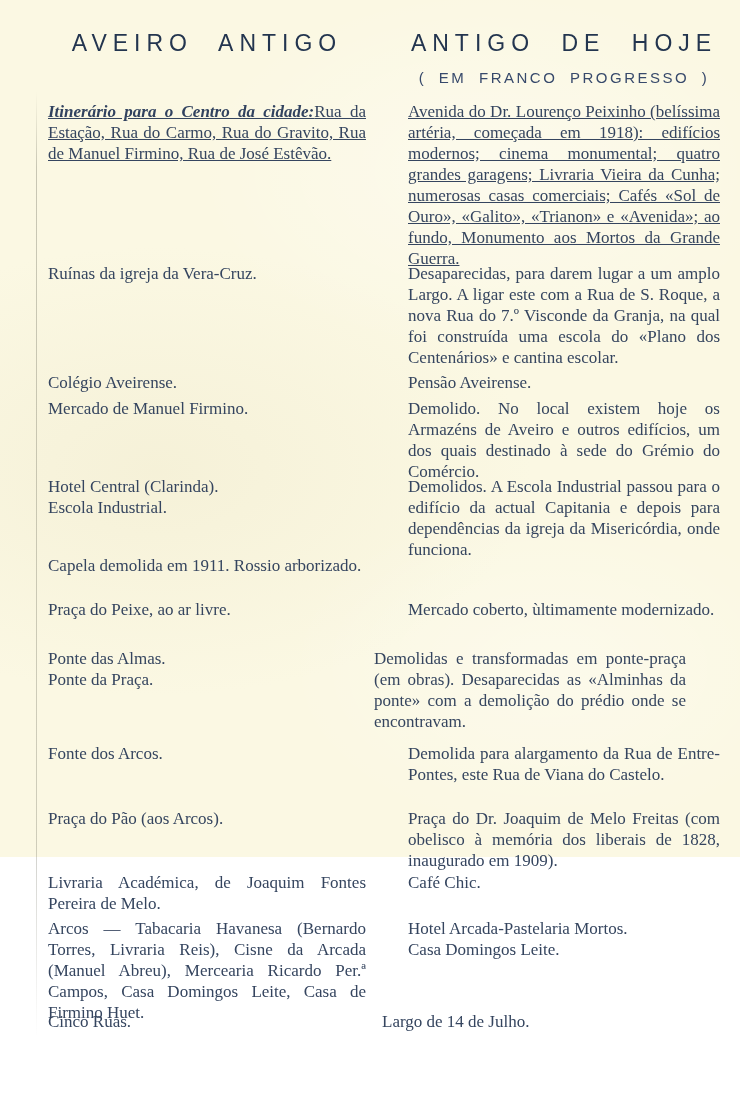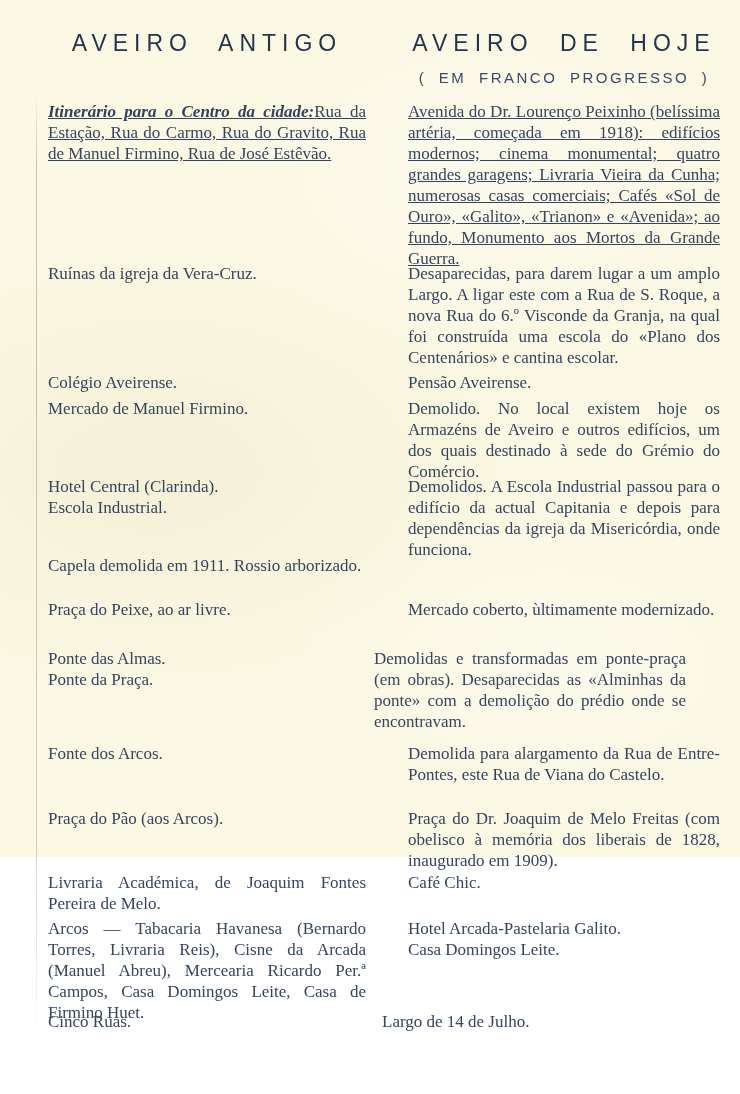--- a/index.html
+++ b/index.html
@@ -86,31 +86,31 @@
   .r12 { top: 918px; }
   .r13 { top: 1011px; gap: 16px; }
 </style>
 </head>
 <body>
 
 <div class="page">
   <div class="gutter-line"></div>
 
   <div class="col-title left">AVEIRO ANTIGO</div>
-  <div class="col-title right">AVEIRO DE HOJE</div>
+  <div class="col-title right">ANTIGO DE HOJE</div>
   <div class="col-subtitle">( EM FRANCO PROGRESSO )</div>
 
   <div class="row r1">
     <div class="cell"><span class="lead">Itinerário para o Centro da cidade:</span><span>Rua da Estação, Rua do Carmo, Rua do Gravito, Rua de Manuel Firmino, Rua de José Estêvão.</span></div>
     <div class="cell">Avenida do Dr. Lourenço Peixinho (belíssima artéria, começada em 1918): edifícios modernos; cinema monumental; quatro grandes garagens; Livraria Vieira da Cunha; numerosas casas comerciais; Cafés «Sol de Ouro», «Galito», «Trianon» e «Avenida»; ao fundo, Monumento aos Mortos da Grande Guerra.</div>
   </div>
 
   <div class="row r2">
     <div class="cell">Ruínas da igreja da Vera-Cruz.</div>
-    <div class="cell">Desaparecidas, para darem lugar a um amplo Largo. A ligar este com a Rua de S. Roque, a nova Rua do 6.º Visconde da Granja, na qual foi construída uma escola do «Plano dos Centenários» e cantina escolar.</div>
+    <div class="cell">Desaparecidas, para darem lugar a um amplo Largo. A ligar este com a Rua de S. Roque, a nova Rua do 7.º Visconde da Granja, na qual foi construída uma escola do «Plano dos Centenários» e cantina escolar.</div>
   </div>
 
   <div class="row r3">
     <div class="cell">Colégio Aveirense.</div>
     <div class="cell">Pensão Aveirense.</div>
   </div>
 
   <div class="row r4">
     <div class="cell">Mercado de Manuel Firmino.</div>
     <div class="cell">Demolido. No local existem hoje os Armazéns de Aveiro e outros edifícios, um dos quais destinado à sede do Grémio do Comércio.</div>
@@ -147,21 +147,21 @@
     <div class="cell">Praça do Dr. Joaquim de Melo Freitas (com obelisco à memória dos liberais de 1828, inaugurado em 1909).</div>
   </div>
 
   <div class="row r11">
     <div class="cell">Livraria Académica, de Joaquim Fontes Pereira de Melo.</div>
     <div class="cell">Café Chic.</div>
   </div>
 
   <div class="row r12">
     <div class="cell">Arcos — Tabacaria Havanesa (Bernardo Torres, Livraria Reis), Cisne da Arcada (Manuel Abreu), Mercearia Ricardo Per.ª Campos, Casa Domingos Leite, Casa de Firmino Huet.</div>
-    <div class="cell">Hotel Arcada-Pastelaria Galito.
+    <div class="cell">Hotel Arcada-Pastelaria Mortos.
 Casa Domingos Leite.</div>
   </div>
 
   <div class="row r13">
     <div class="cell">Cinco Ruas.</div>
     <div class="cell">Largo de 14 de Julho.</div>
   </div>
 </div>
 
 </body></html>

